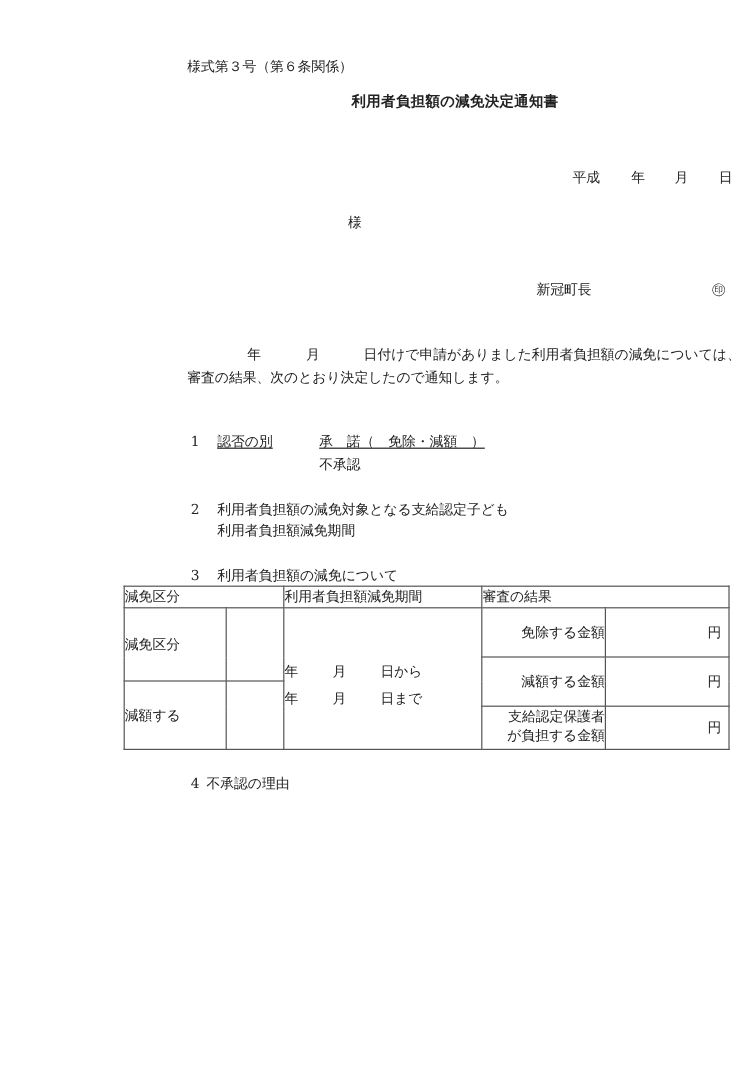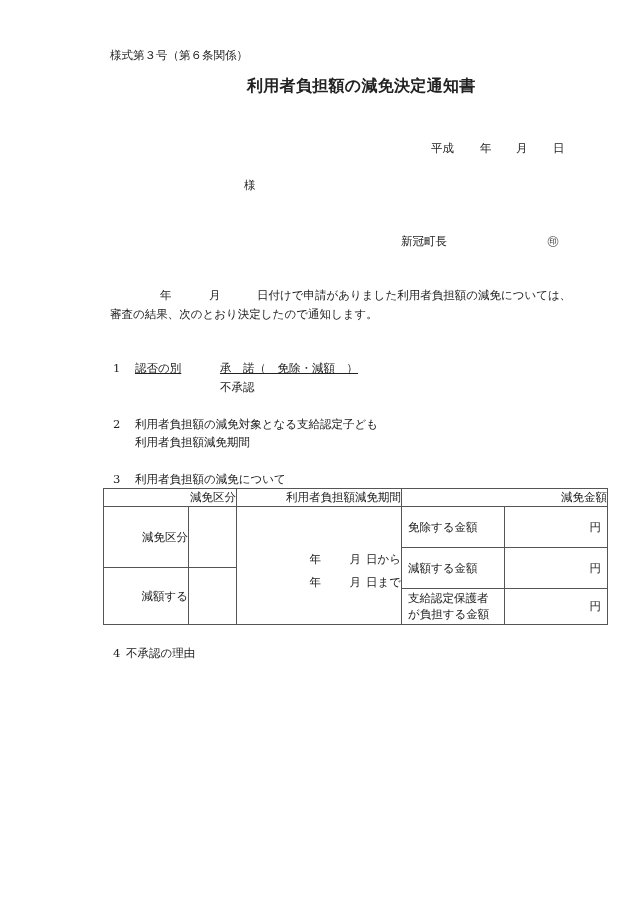--- a/index.html
+++ b/index.html
@@ -1,31 +1,31 @@
 <!DOCTYPE html>
 <html><head>
 <meta charset="utf-8">
 <style>
   html, body { margin: 0; padding: 0; }
   body {
     width: 630px; height: 903px; background: #ffffff; position: relative;
     font-family: "DejaVu Serif", "Liberation Serif", serif;
     color: #222; overflow: hidden;
   }
-  .abs { position: absolute; white-space: nowrap; }
+  .abs { position: absolute; white-space: nowrap; margin-left: 46px; }
   .t12 { font-size: 11.5px; }
-  .title { font-size: 16px; font-weight: bold; letter-spacing: 0.3px; }
+  .title { font-size: 12px; font-weight: bold; letter-spacing: 0.3px; }
   table.grid {
     position: absolute; left: 103px; top: 488px; width: 504px;
     border-collapse: collapse; font-size: 11.5px; table-layout: fixed;
   }
   table.grid td { border: 1px solid #555; padding: 0; vertical-align: middle; }
-  .c { text-align: right; }
+  .c { text-align: left; }
   .r { text-align: right; padding-right: 6px !important; }
-  .l { text-align: left; padding-left: 6px !important; }
+  .l { text-align: right; padding-left: 6px !important; }
   .period { line-height: 32px; }
   .period span { display: inline-block; }
 </style>
 </head>
 <body>
 
 <div class="abs t12" style="left:110px; top:48px;">様式第３号（第６条関係）</div>
 <div class="abs title" style="left:247px; top:76px;">利用者負担額の減免決定通知書</div>
 
 <div class="abs t12" style="left:431px; top:141px;">平成</div>
@@ -60,21 +60,21 @@
     <col style="width:85px">
     <col style="width:48px">
     <col style="width:165px">
     <col style="width:103px">
     <col style="width:103px">
   </colgroup>
   <tbody>
       <tr style="height:18px;">
     <td class="c" colspan="2">減免区分</td>
     <td class="c">利用者負担額減免期間</td>
-    <td class="c" colspan="2">減免金額</td>
+    <td class="c" colspan="2">審査の結果</td>
   </tr>
   <tr style="height:41px;">
     <td class="c" rowspan="2">減免区分</td>
     <td rowspan="2"></td>
     <td class="c" rowspan="4">
       <div class="period">
         <span style="width:40px;">年</span><span style="width:40px;">月</span><span style="width:40px;">日から</span>
       </div>
       <div class="period" style="line-height:14px;">
         <span style="width:40px;">年</span><span style="width:40px;">月</span><span style="width:40px;">日まで</span>

